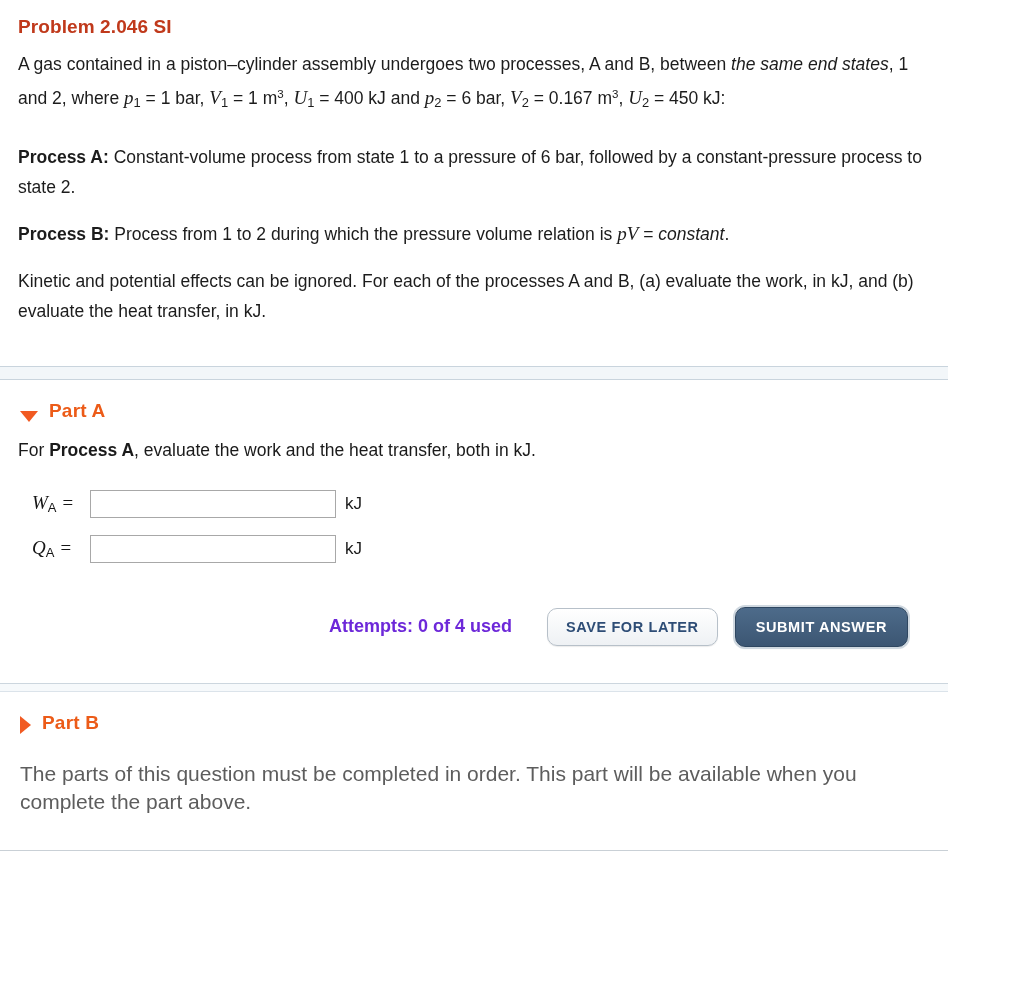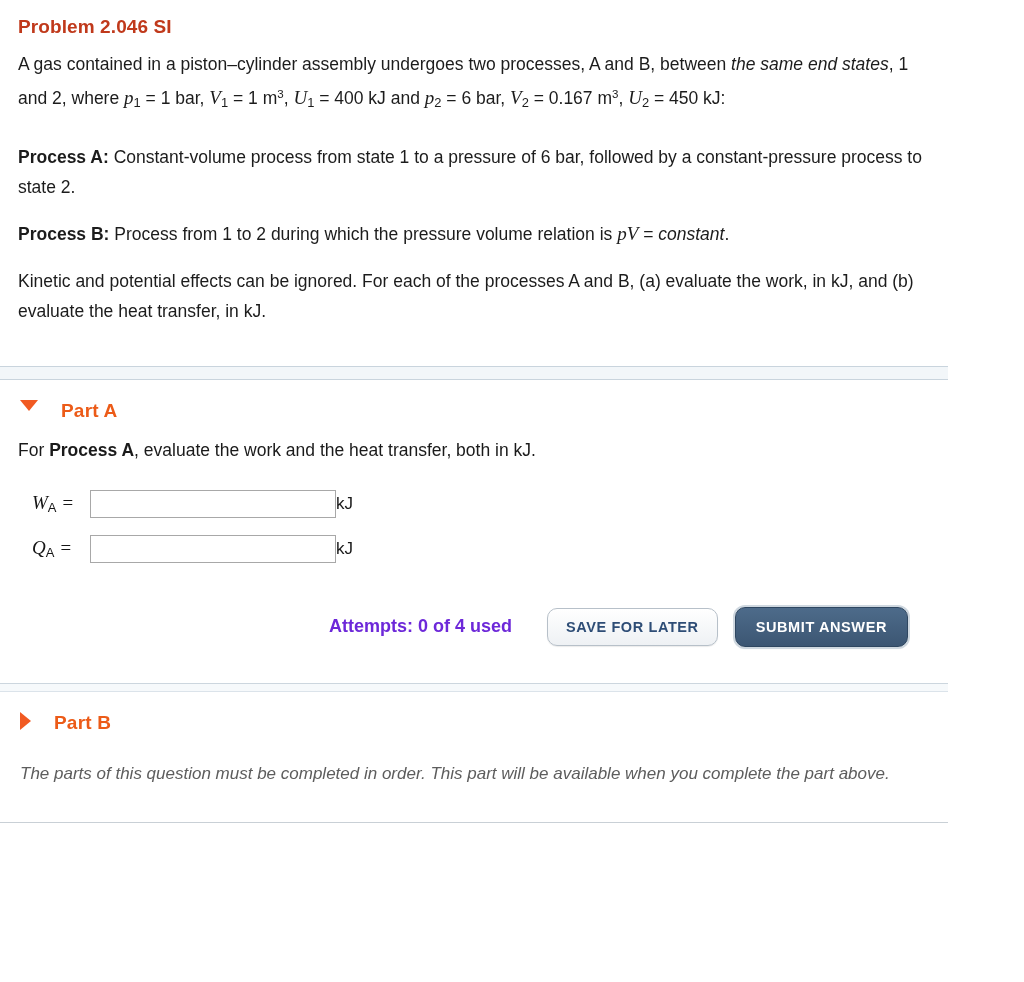--- a/index.html
+++ b/index.html
@@ -63,22 +63,22 @@
     height: 0;
     border-top: 1px solid #c9d0d6;
   }
 
   
   .part {
     padding: 0 18px;
   }
   .part-head {
     display: flex;
-    align-items: flex-start;
-    gap: 23px;
+    align-items: flex-end;
+    gap: 11px;
     margin: 20px 0 14px 2px;
     cursor: pointer;
     width: max-content;
   }
   .tri-down {
     width: 0; height: 0;
     border-left: 9px solid transparent;
     border-right: 9px solid transparent;
     border-top: 11px solid #f15a22;
     display: block;
@@ -129,21 +129,21 @@
     border: 1px solid #a8a8a8;
     background: #ffffff;
     font-size: 15px;
     font-family: "Liberation Sans", sans-serif;
     padding: 2px 5px;
     color: #111;
     outline: none;
     border-radius: 0;
   }
   .ans-unit {
-    margin-left: 0;
+    margin-left: 9px;
     font-size: 17px;
     color: #1a1a1a;
   }
 
   
   .action-bar {
     display: flex;
     align-items: center;
     justify-content: flex-end;
     gap: 17px;
@@ -174,22 +174,21 @@
   .btn-primary {
     color: #ffffff;
     background: linear-gradient(#4d6b8a, #3c5673);
     border: 1px solid #2f4761;
     padding: 11px 20px;
     box-shadow: 0 0 0 2px #cfd8e0, 0 1px 2px rgba(0,0,0,.25);
   }
 
   
   .locked-note {
-    font-size: 17px;
-    font-style: italic;
+    font-size: 21px;
     color: #5d5d5d;
     line-height: 28px;
     margin: 26px 0 0 2px;
     max-width: 980px;
   }
   .tail-space { height: 30px; }
 </style>
 </head>
 <body>
 

